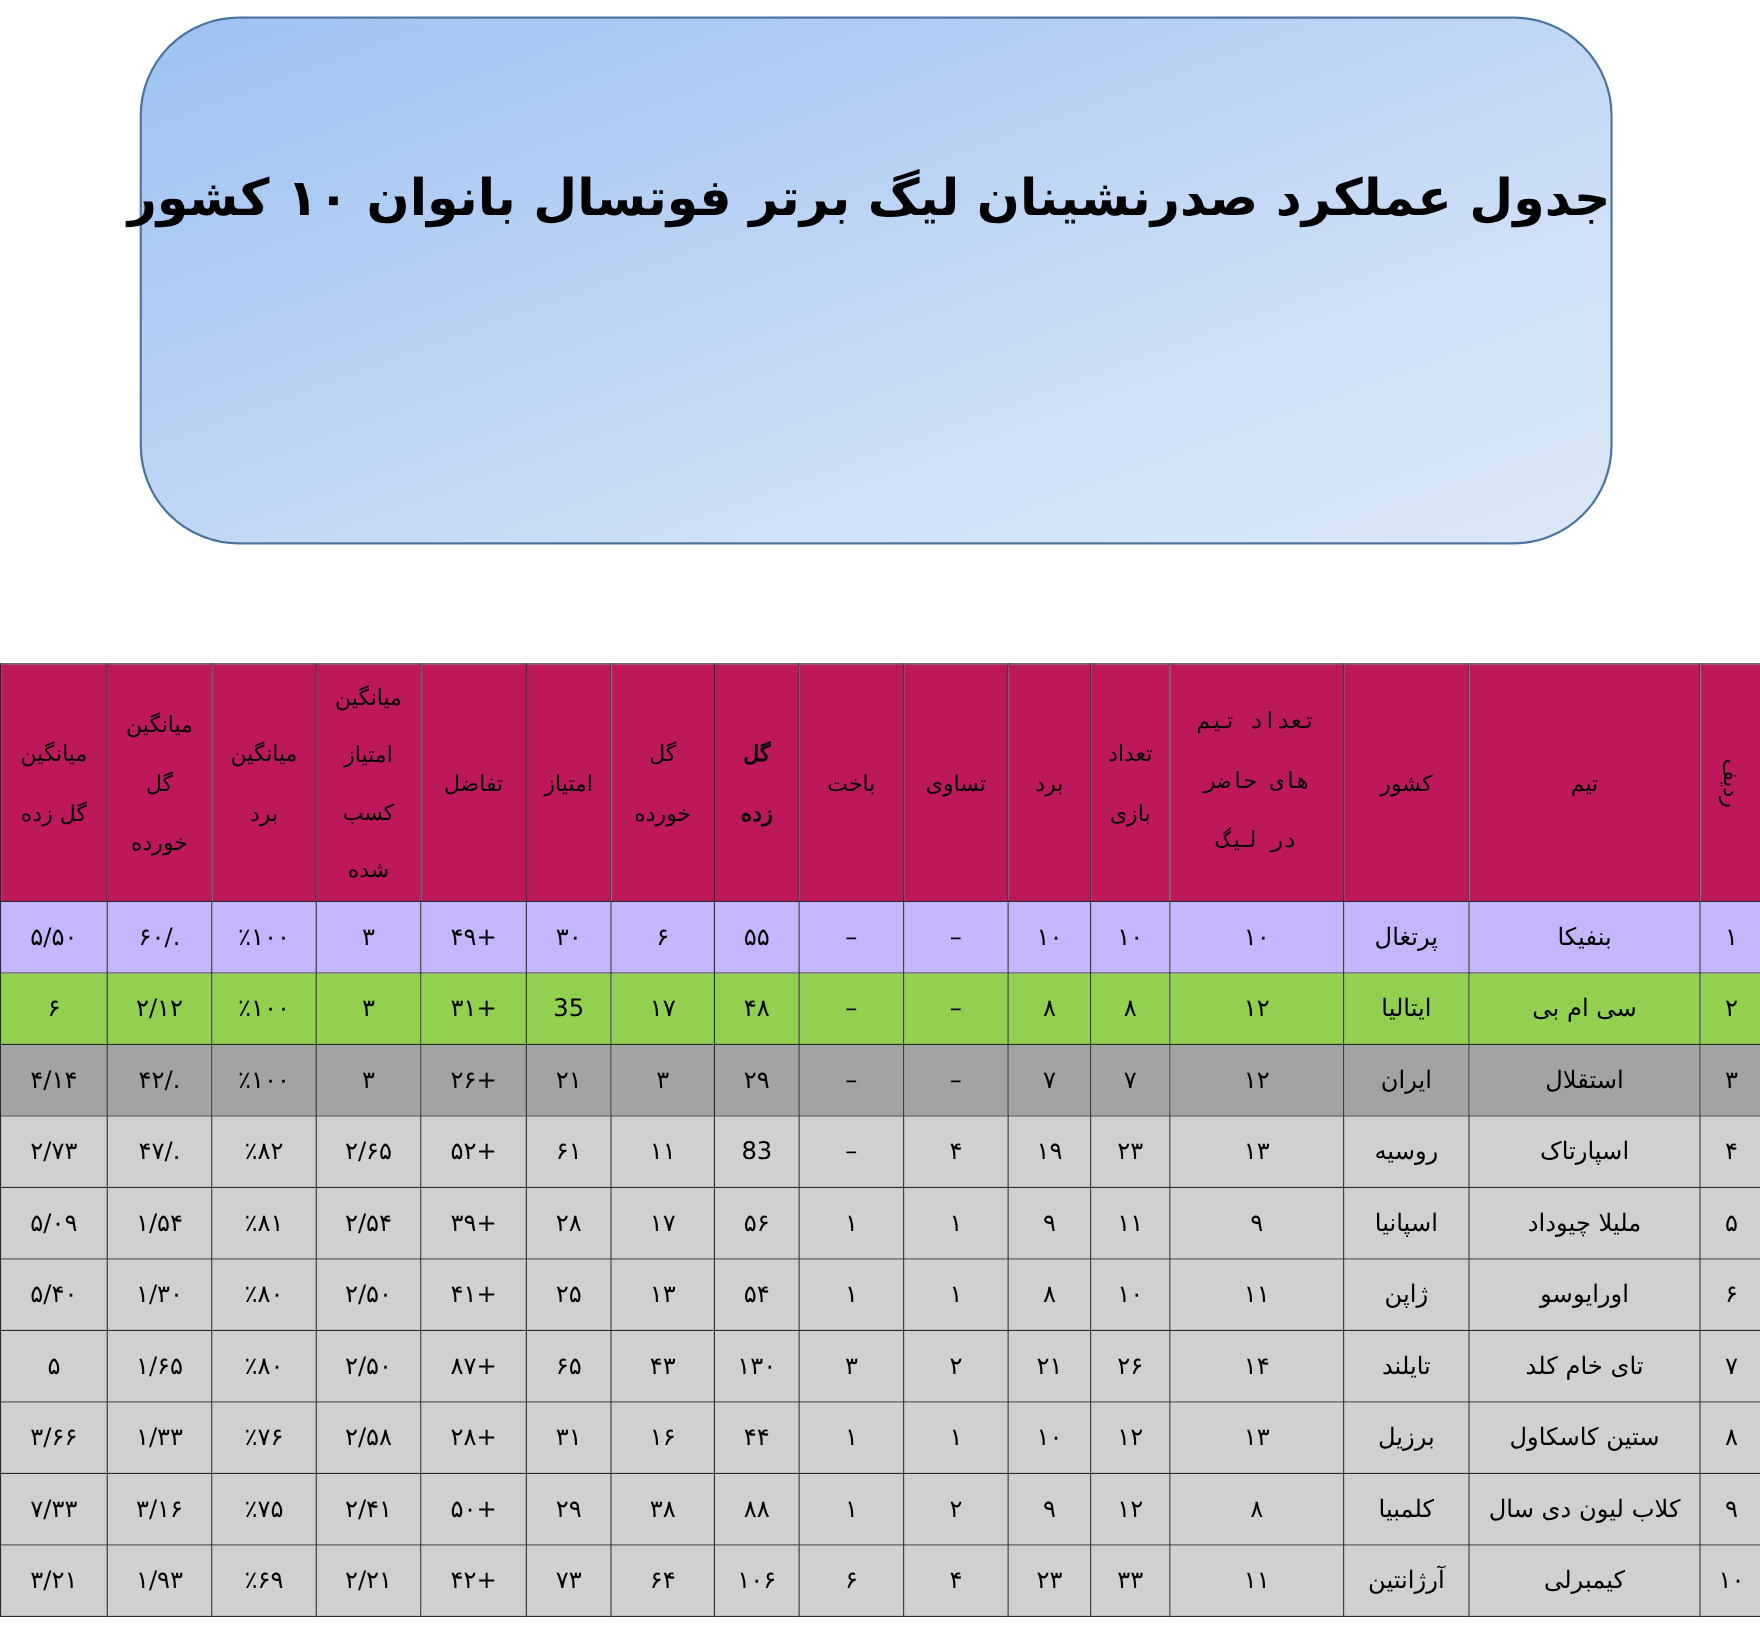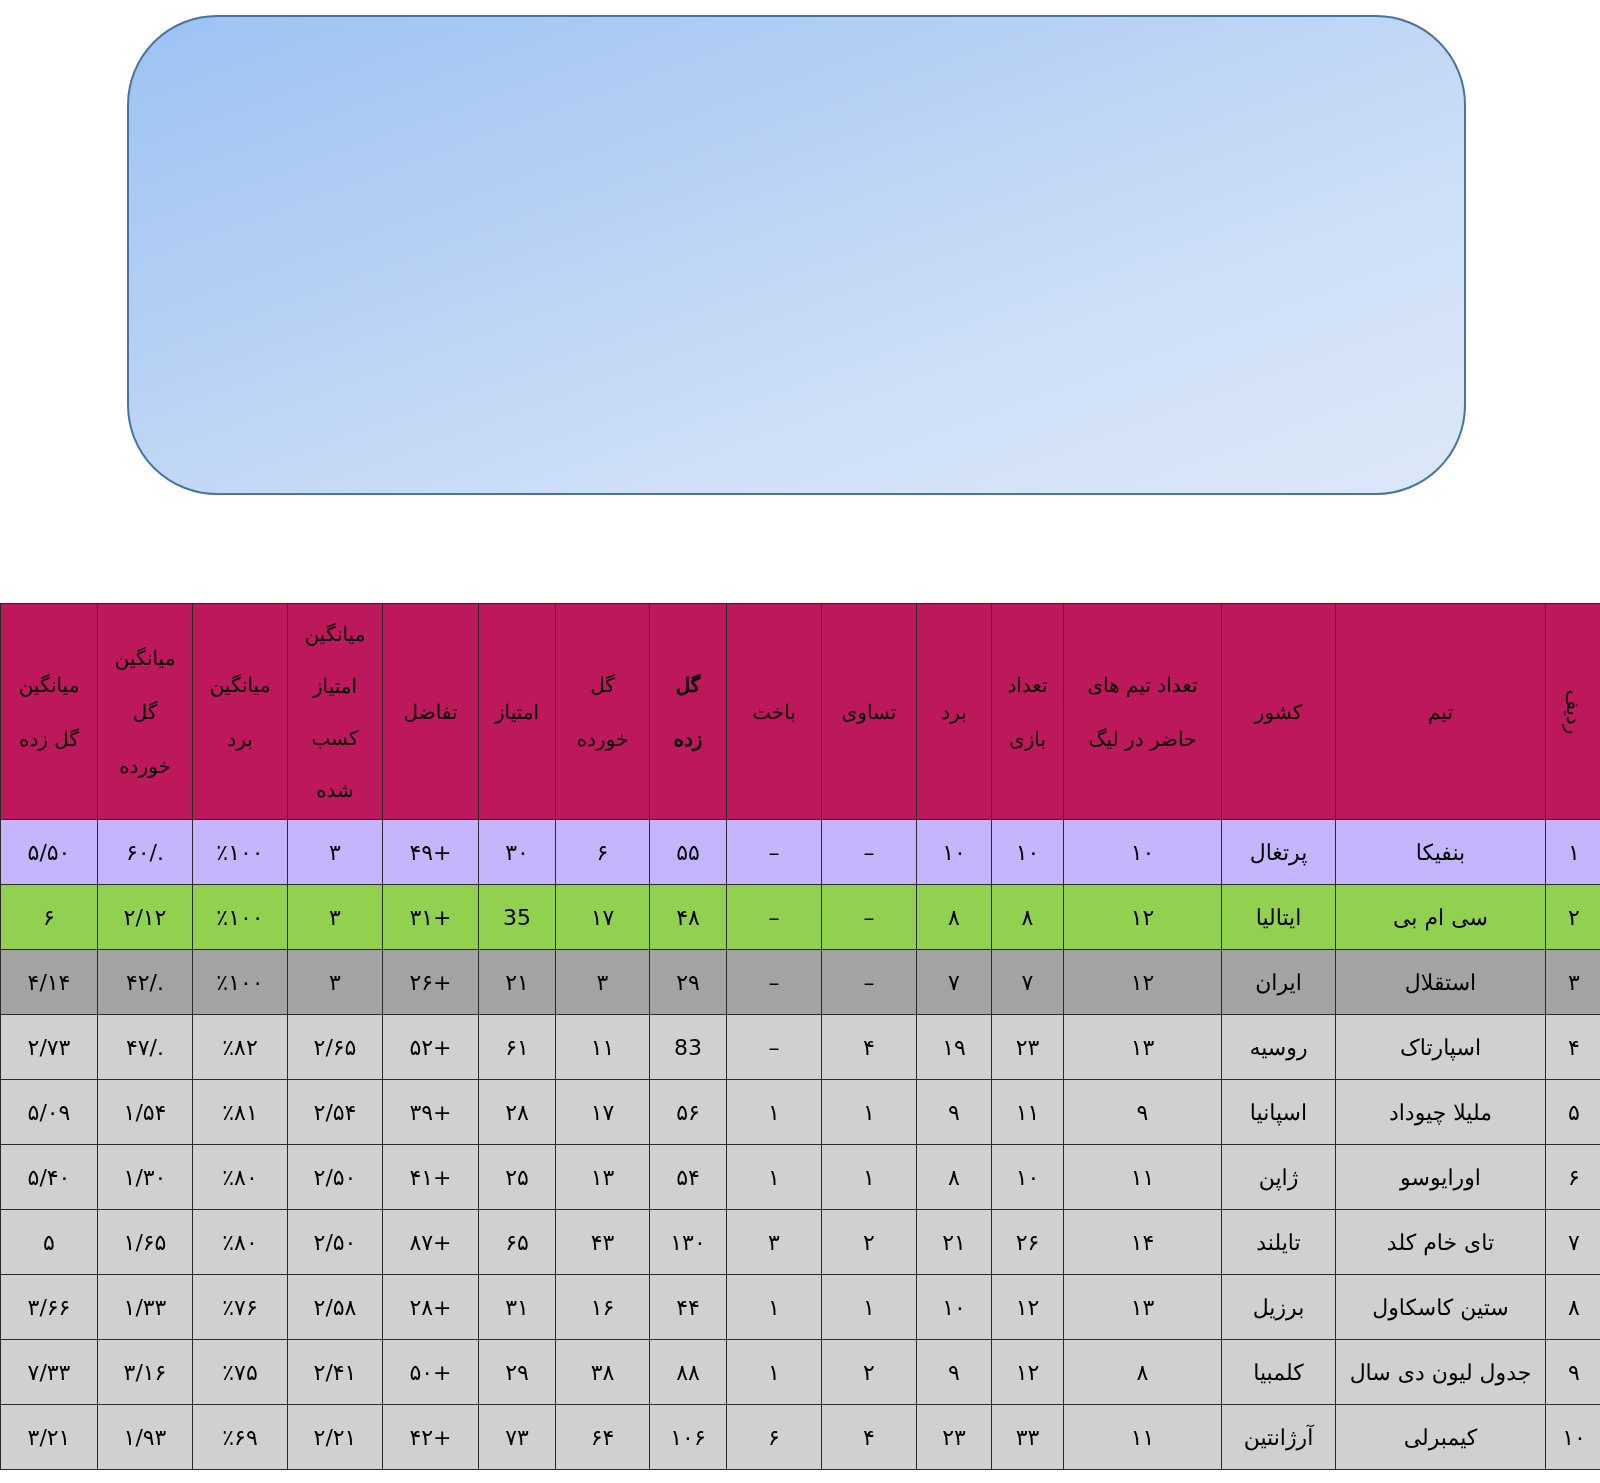--- a/index.html
+++ b/index.html
@@ -81,20 +81,21 @@
     tr.row-green td { background: #92d050; }
     tr.row-blue td { background: #a3a3a3; }
     tr.row-gray td { background: #d0d0d0; }
     td.team, td.country { font-size: 21px; }
     td.num { font-family: "DejaVu Sans", sans-serif; }
   </style>
 </head>
 <body>
 
 <div class="title-box">
+  <div class="title-line l1">جدول عملکرد صدرنشینان لیگ برتر فوتسال بانوان ۱۰ کشور</div>
 </div>
 
 <table class="standings">
   <colgroup>
     <col style="width:57px">
     <col style="width:210px">
     <col style="width:114px">
     <col style="width:158px">
     <col style="width:72px">
     <col style="width:75px">
@@ -107,21 +108,21 @@
     <col style="width:95px">
     <col style="width:95px">
     <col style="width:95px">
     <col style="width:97px">
   </colgroup>
   <thead>
     <tr>
       <th><span class="hdr-rot">ردیف</span></th>
       <th>تیم</th>
       <th>کشور</th>
-      <th style="line-height:54px;padding:0 14px;">تعداد تیم های حاضر در لیگ</th>
+      <th style="line-height:54px;padding:0 14px;font-family:Liberation Mono, monospace;">تعداد تیم های حاضر در لیگ</th>
       <th>تعداد بازی</th>
       <th>برد</th>
       <th>تساوی</th>
       <th>باخت</th>
       <th style="padding:0 16px;font-weight:bold;">گل زده</th>
       <th style="padding:0 14px;">گل خورده</th>
       <th>امتیاز</th>
       <th>تفاضل</th>
       <th style="line-height:52px;padding:0 14px;">میانگین امتیاز کسب شده</th>
       <th style="padding:0 10px;">میانگین برد</th>
@@ -269,21 +270,21 @@
       <td class="num">۱۶</td>
       <td class="num">۳۱</td>
       <td class="num">+۲۸</td>
       <td class="num">۲/۵۸</td>
       <td class="num">٪۷۶</td>
       <td class="num">۱/۳۳</td>
       <td class="num">۳/۶۶</td>
     </tr>
     <tr class="row-gray">
       <td class="num">۹</td>
-      <td class="team">جدول لیون دی سال</td>
+      <td class="team">کلاب لیون دی سال</td>
       <td class="country">کلمبیا</td>
       <td class="num">۸</td>
       <td class="num">۱۲</td>
       <td class="num">۹</td>
       <td class="num">۲</td>
       <td class="num">۱</td>
       <td class="num">۸۸</td>
       <td class="num">۳۸</td>
       <td class="num">۲۹</td>
       <td class="num">+۵۰</td>

